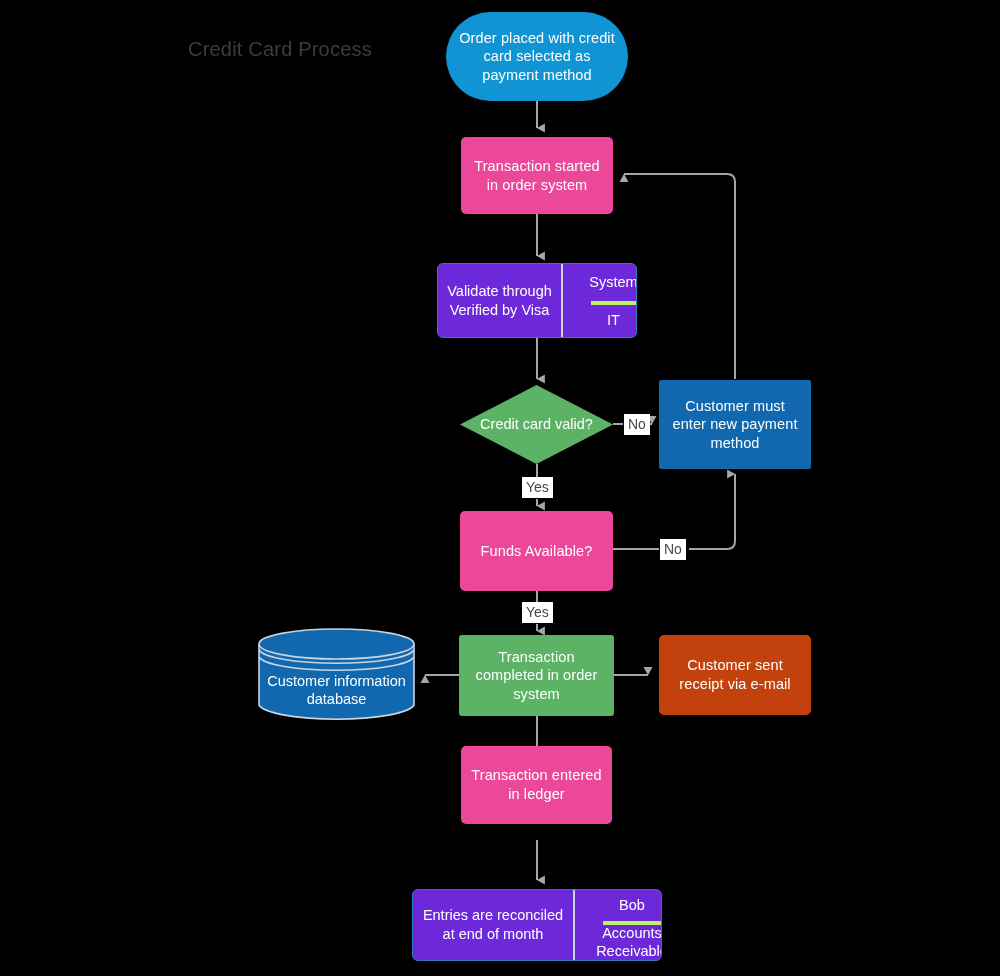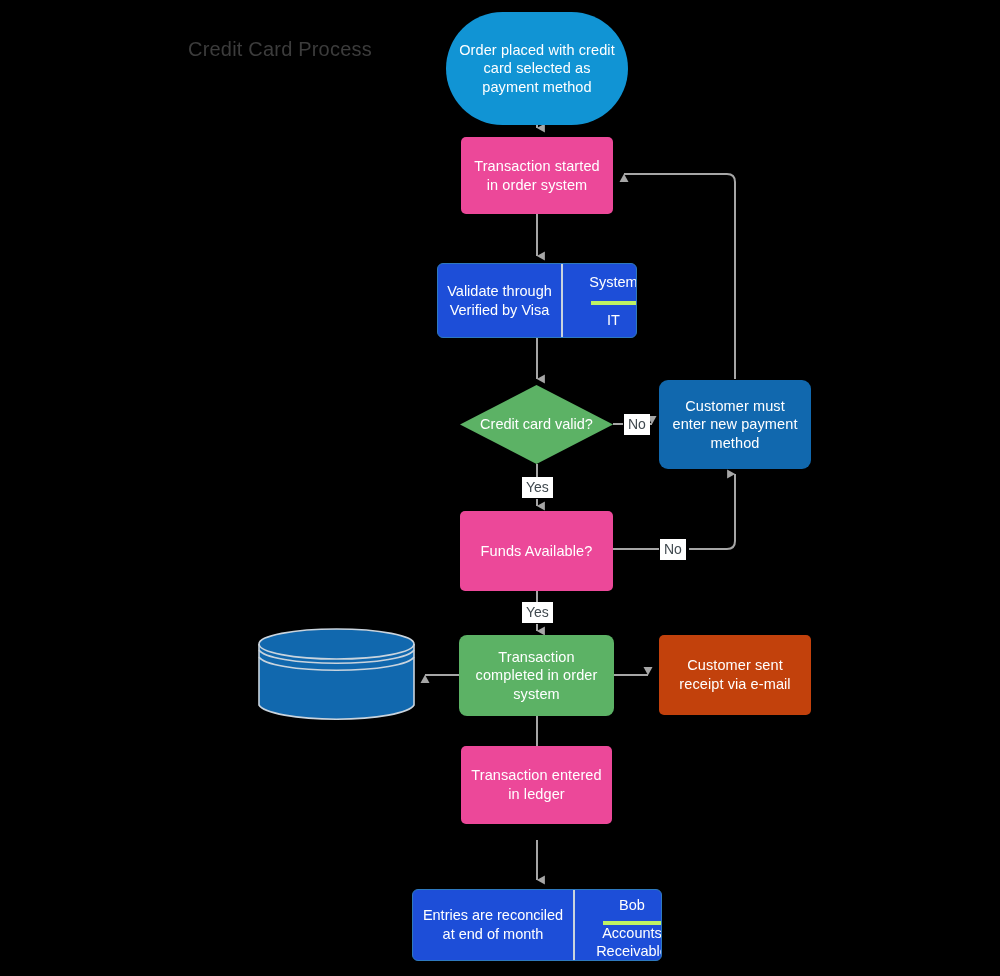--- a/index.html
+++ b/index.html
@@ -43,35 +43,35 @@
   .pill {
     background: #1194D4;
     border-radius: 999px;
   }
   .rect-navy {
     background: #ec4899;
     border-radius: 5px;
     justify-content: center;
   }
   .rect-navy-bordered {
-    background: #1d4ed8;
+    background: #6d28d9;
     border-radius: 6px;
     border: 1px solid #2E79BE;
   }
   .rect-blue {
     background: #1168AE;
-    border-radius: 9px;
+    border-radius: 2px;
   }
   .rect-cyan {
     background: #c2410c;
     border-radius: 5px;
   }
   .rect-green {
     background: #5CB265;
-    border-radius: 8px;
+    border-radius: 3px;
   }
 
   
   .split {
     position: absolute;
     display: flex;
     z-index: 5;
     border-radius: 6px;
     overflow: hidden;
   }
@@ -235,21 +235,21 @@
       
       <path d="M537,716 L537,752" marker-end="url(#arrow-down)"></path>
 
       
       <path d="M537,840 L537,880" marker-end="url(#arrow-down)"></path>
     </g>
   </svg>
 
   <div class="diagram-title" style="left:188px; top:38px;">Credit Card Process</div>
 
-  <div class="node pill" style="left:446px; top:12px; width:182px; height:113px;">
+  <div class="node pill" style="left:446px; top:12px; width:182px; height:89px;">
     <span class="node-text">Order placed with credit card selected as payment method</span>
   </div>
 
   <div class="node rect-navy" style="left:461px; top:137px; width:152px; height:77px;">
     <span class="node-text">Transaction started in order system</span>
   </div>
 
   <div class="split rect-navy-bordered" style="left:437px; top:263px; width:200px; height:75px;">
     <div class="main-cell">Validate through Verified by Visa</div>
     <div class="side-col">
@@ -274,20 +274,21 @@
   </div>
 
   <div class="cylinder" style="left:258px; top:628px; width:157px; height:93px;">
     <svg class="cyl-svg" viewBox="0 0 157 93" preserveAspectRatio="none">
       <path d="M1,16 L1,77 A78,16 0 0 0 156,77 L156,16 Z" fill="#1168AE"></path>
       <ellipse cx="78.5" cy="16" rx="77.5" ry="15" fill="#1168AE" stroke="#C9D4DE" stroke-width="1.6"></ellipse>
       <path d="M1,22 A78,15 0 0 0 156,22" fill="none" stroke="#C9D4DE" stroke-width="1.6"></path>
       <path d="M1,29 A78,15 0 0 0 156,29" fill="none" stroke="#C9D4DE" stroke-width="1.6"></path>
       <path d="M1,16 L1,77 A78,16 0 0 0 156,77 L156,16" fill="none" stroke="#C9D4DE" stroke-width="1.6"></path>
     </svg>
+    <div class="cyl-label">Customer information database</div>
   </div>
 
   <div class="node rect-green" style="left:459px; top:635px; width:155px; height:81px;">
     <span class="node-text">Transaction completed in order system</span>
   </div>
 
   <div class="node rect-cyan" style="left:659px; top:635px; width:152px; height:80px;">
     <span class="node-text">Customer sent receipt via e-mail</span>
   </div>
 

